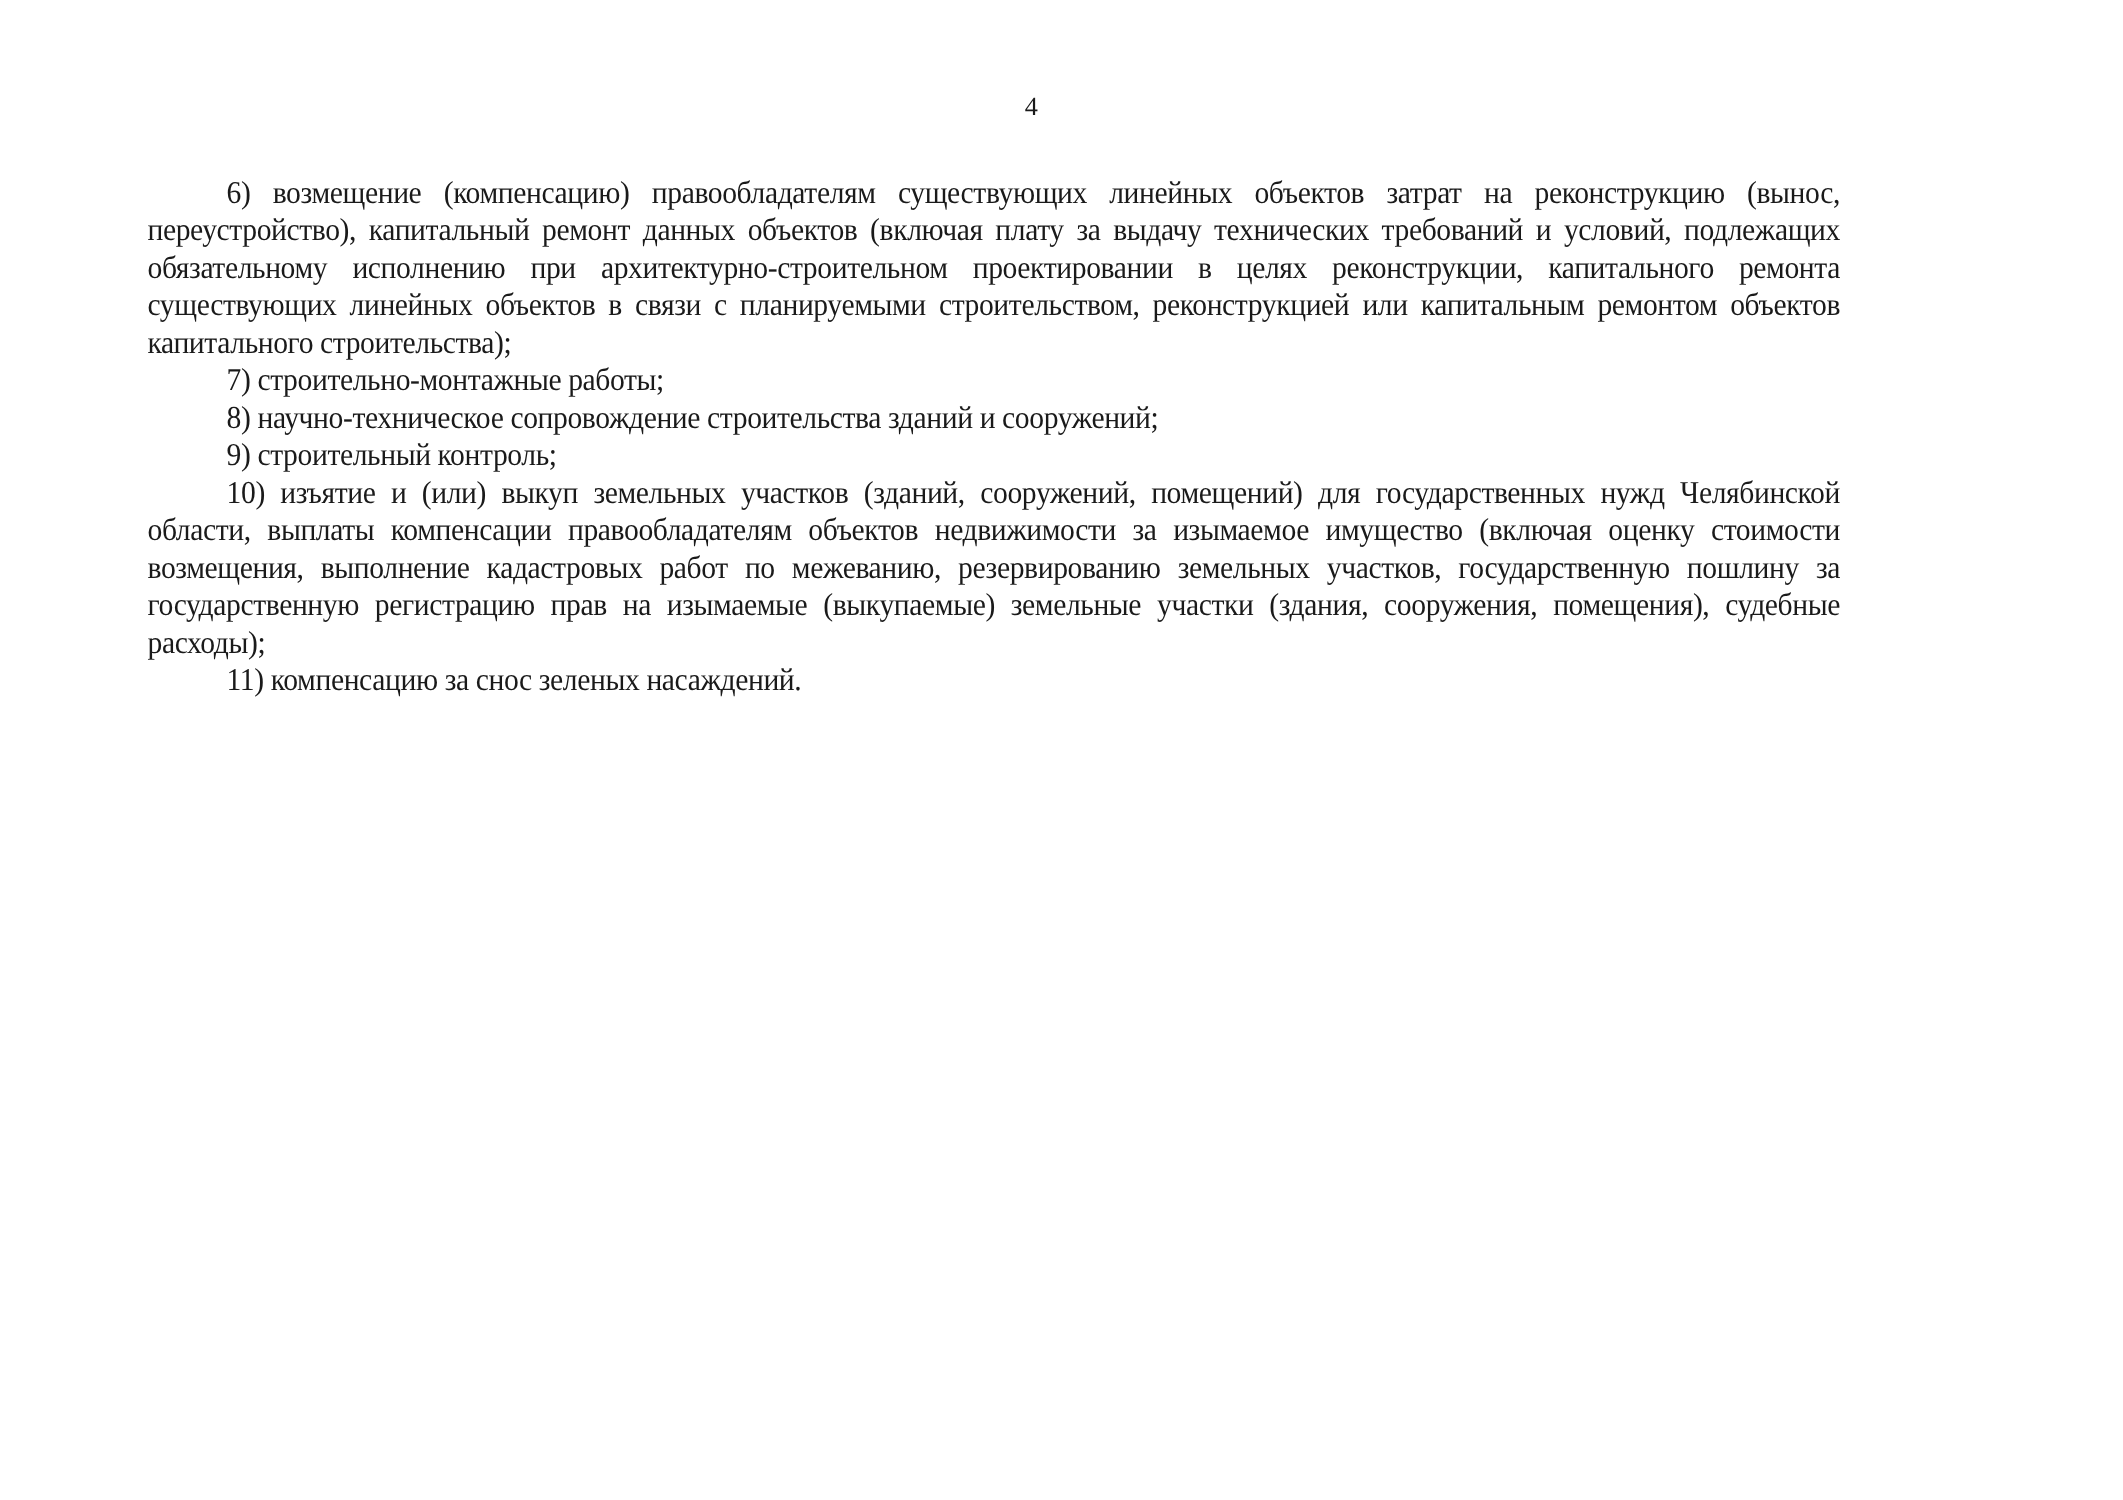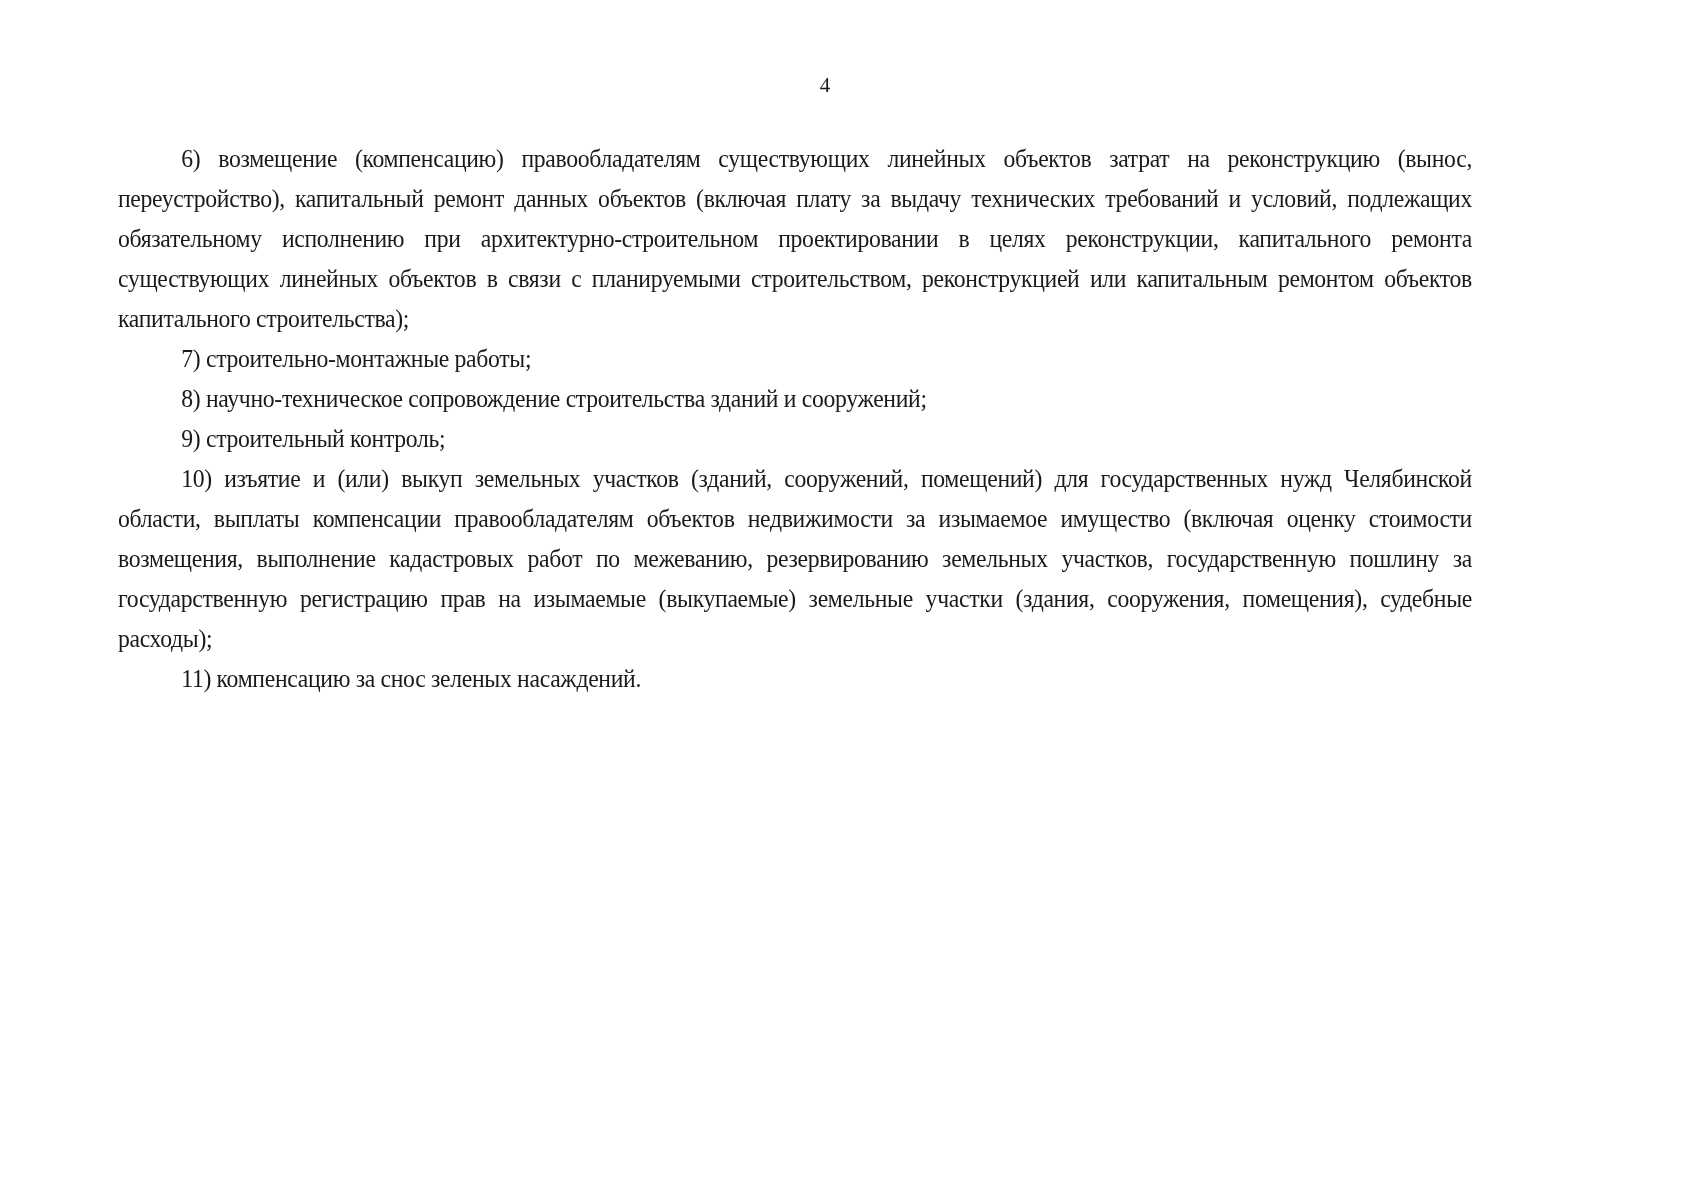--- a/index.html
+++ b/index.html
@@ -23,21 +23,21 @@
     text-align: center;
     font-size: 21px;
     line-height: 26px;
   }
   .content {
     position: absolute;
     top: 139px;
     left: 118px;
     width: 1354px;
     font-size: 25.5px;
-    line-height: 40px;
+    line-height: 30px;
     letter-spacing: -0.35px;
   }
   .para {
     margin: 0;
     text-indent: 68px;
     text-align: justify;
     text-align-last: left;
     transform: scaleX(0.93);
     transform-origin: left top;
     width: calc(1354px / 0.93);

